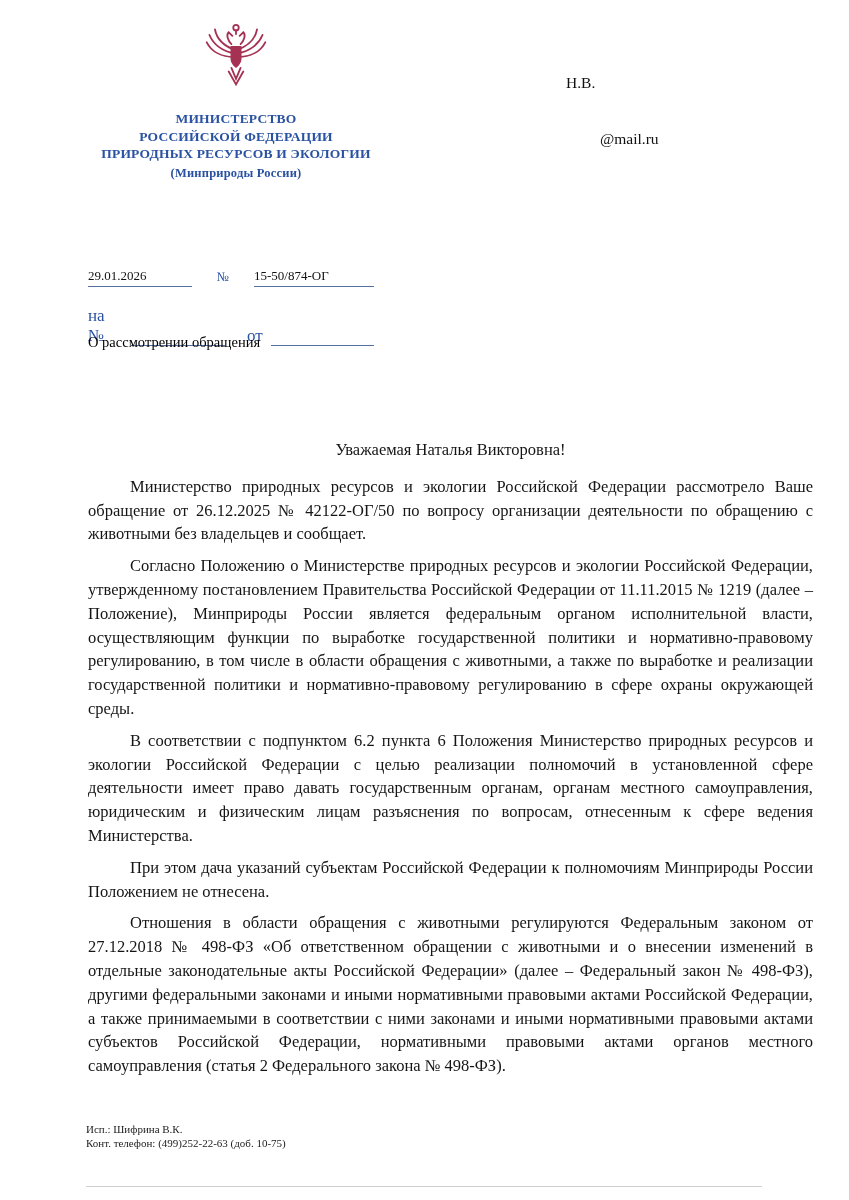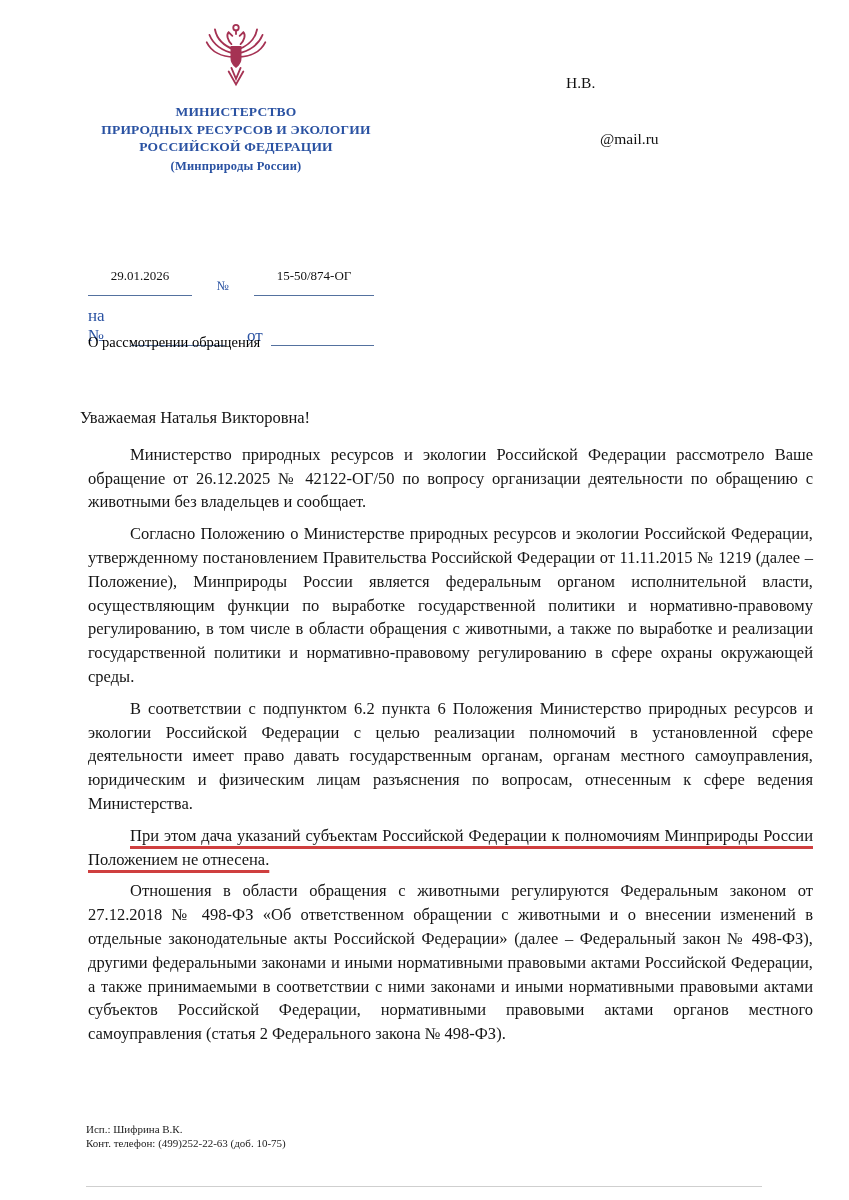--- a/index.html
+++ b/index.html
@@ -5,44 +5,43 @@
   * { margin:0; padding:0; box-sizing:border-box; }
   html,body { background:#ffffff; }
   .page {
     position:relative; width:849px; height:1200px; margin:0 auto;
     background:#ffffff; overflow:hidden;
     font-family:"Liberation Serif", serif; color:#1c1c1c;
   }
   
   .letterhead { position:absolute; left:88px; top:20px; width:296px; text-align:center; }
   .emblem { display:block; margin:0 auto; width:64px; height:72px; }
-  .ministry { margin-top:11px; font-weight:bold; font-size:13.5px; line-height:17.5px; color:#2a52a2; letter-spacing:.2px; }
+  .ministry { margin-top:18px; font-weight:bold; font-size:13.5px; line-height:17.5px; color:#2a52a2; letter-spacing:.2px; }
   .ministry-sub { font-size:12.5px; line-height:16px; margin-top:2px; font-weight:bold; color:#2a52a2; }
   .contacts { margin-top:19px; font-size:11px; line-height:15.5px; color:#31508f; }
   
   .date-row { position:absolute; left:88px; top:268px; width:286px; display:flex; align-items:flex-end; font-size:13px; }
-  .field { border-bottom:1.3px solid #54719f; text-align:center; padding-bottom:11px; color:#111; }
+  .field { border-bottom:1.3px solid #54719f; text-align:left; padding-bottom:2px; color:#111; }
   .f-date { width:104px; }
   .no-sign { flex:1; text-align:center; color:#2a52a2; padding-bottom:2px; font-size:13px; }
   .f-num { width:120px; }
   .reply-row { position:absolute; left:88px; top:306px; width:286px; display:flex; align-items:flex-end; font-size:17px; color:#2a52a2; }
   .reply-line { border-bottom:1.3px solid #54719f; height:14px; }
   .rl1 { width:100px; margin-left:8px; }
   .rl2 { width:110px; margin-left:8px; }
   .reply-from { margin-left:22px;font-family:Liberation Serif, serif; }
   .subject { position:absolute; left:88px; top:334px; font-size:14.5px; color:#000; }
   
   .addr-initials { position:absolute; left:566px; top:74px; font-size:15.5px; color:#111; }
   .addr-email { position:absolute; left:600px; top:130px; font-size:15.5px; color:#111; }
   
   .body-block { position:absolute; left:80px; top:406px; width:741px; font-size:16.5px; line-height:23.8px; text-align:justify; color:#151515; }
-  .salutation { margin-bottom:13px; }
+  .salutation { text-align:center; margin-bottom:13px;margin-top:32px; }
   .body-block p { text-indent:42px; margin:8px; }
   .red-underline {
-    text-decoration:underline;
     text-decoration-color:#cf3f3f;
     text-decoration-thickness:3px;
     text-underline-offset:5px;
   }
   .force-justify { text-align-last:justify; }
   
   .footer { position:absolute; left:86px; top:1122px; font-size:11px; line-height:14px; color:#222; }
   .bottom-line { position:absolute; left:86px; top:1186px; width:676px; height:1px; background:#cfcfcf; }
 </style>
 </head>
@@ -63,22 +62,22 @@
         <path d="M40 24 C44 20 46 14 43 11 L39 15"></path>
         <circle cx="35" cy="6" r="3"></circle>
         <path d="M35 9 v4"></path>
         <path d="M30 50 L35 62 L40 50"></path>
         <path d="M27 54 L35 68 L43 54"></path>
       </g>
       <path d="M29 26 h12 v14 c0 6 -6 10 -6 10 s-6 -4 -6 -10 z" fill="#a53253"></path>
     </svg>
     <div class="ministry">
       <div>МИНИСТЕРСТВО</div>
+      <div>РОССИЙСКОЙ ФЕДЕРАЦИИ</div>
       <div>ПРИРОДНЫХ РЕСУРСОВ И ЭКОЛОГИИ</div>
-      <div>РОССИЙСКОЙ ФЕДЕРАЦИИ</div>
       <div class="ministry-sub">(Минприроды России)</div>
     </div>
   </div>
 
   <div class="date-row">
     <span class="field f-date">29.01.2026</span>
     <span class="no-sign">№</span>
     <span class="field f-num">15-50/874-ОГ</span>
   </div>
 

